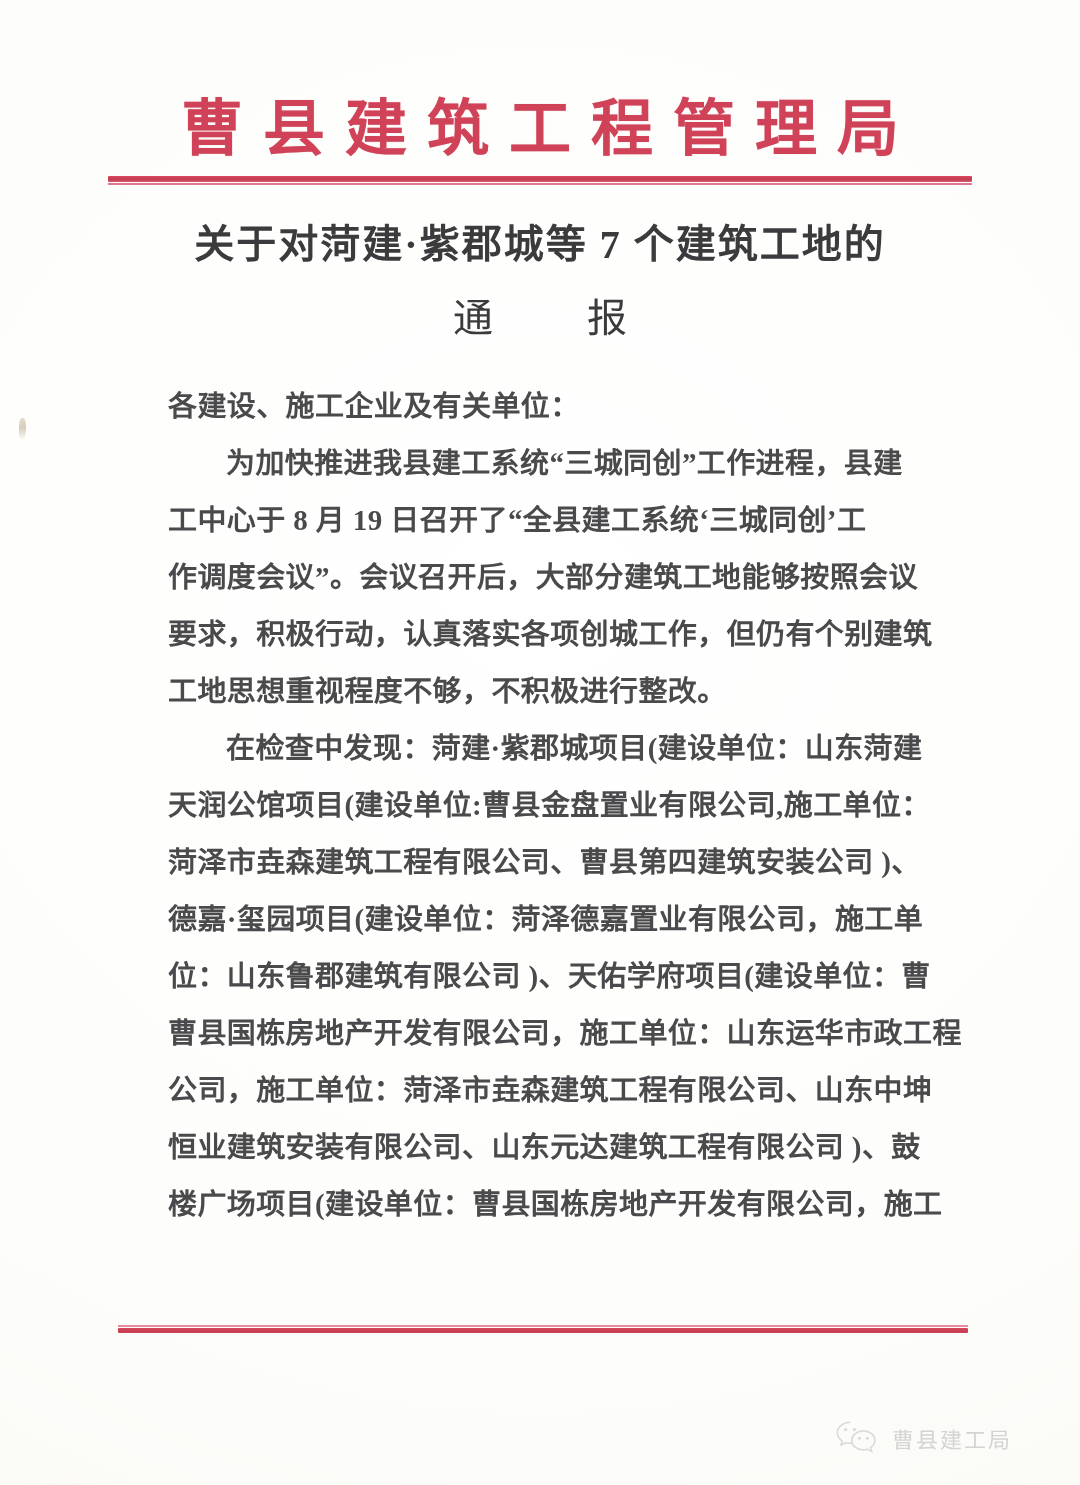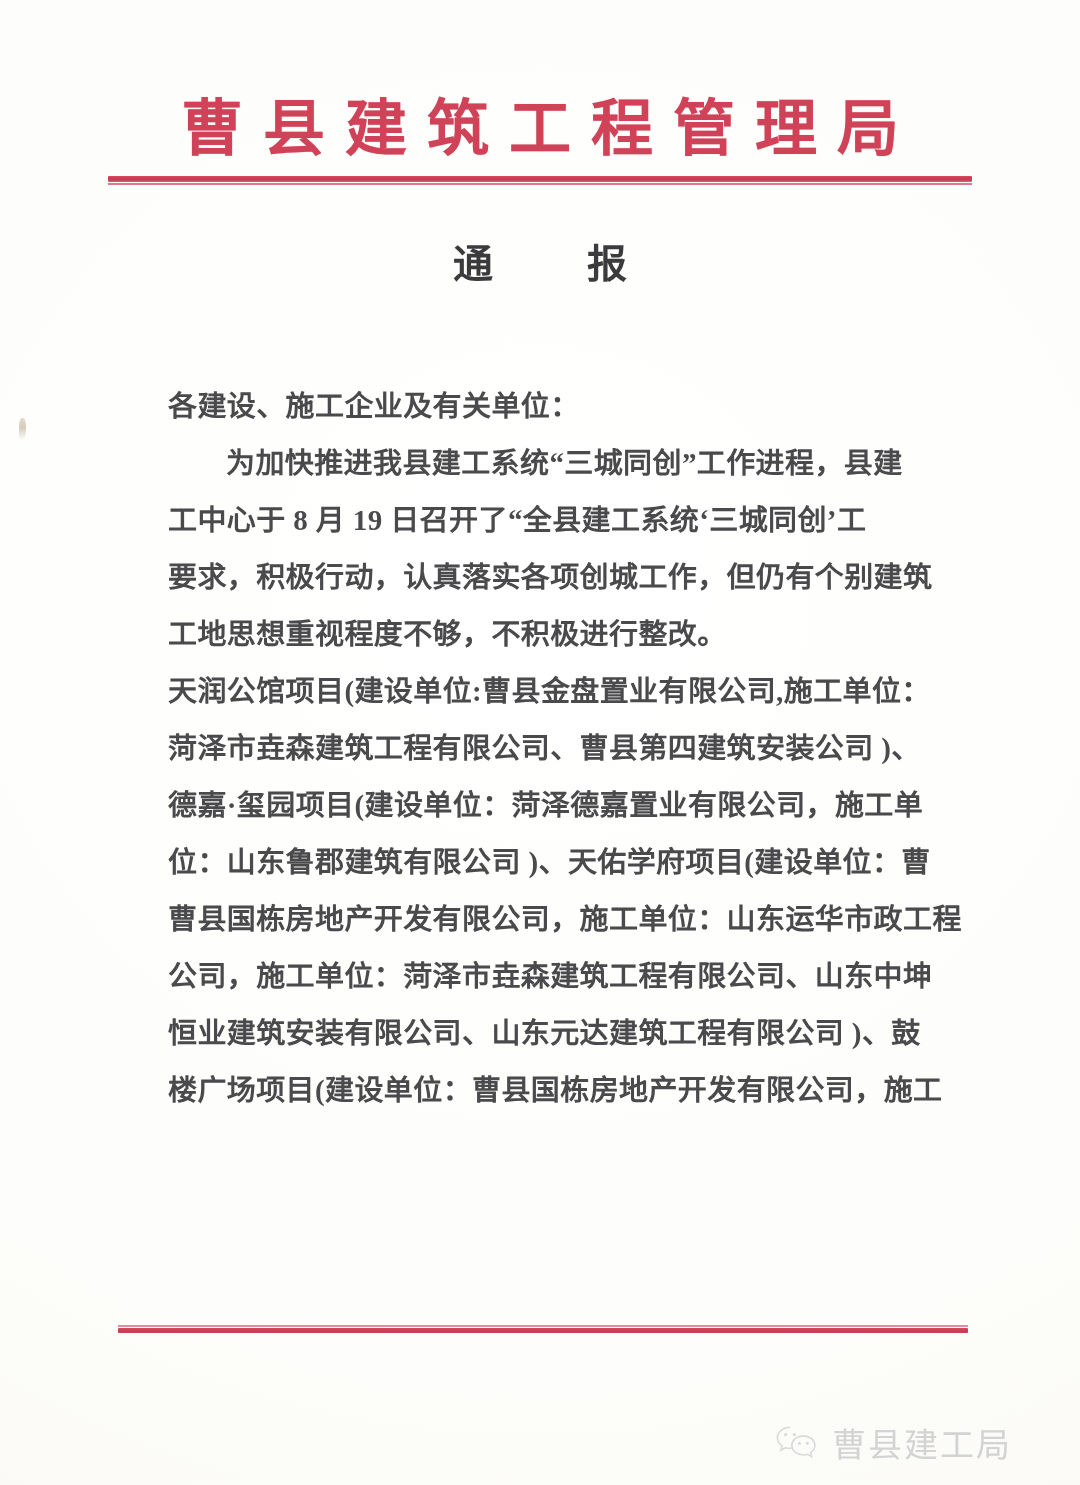--- a/index.html
+++ b/index.html
@@ -76,21 +76,21 @@
     font-size: 40px;
     font-weight: 700;
     color: #3b3b3d;
     letter-spacing: 2px;
     line-height: 1.35;
     white-space: nowrap;
   }
   .doc-title-line2 {
     font-family: "Liberation Serif", "DejaVu Serif", serif;
     font-size: 40px;
-    font-weight: 700;
+    font-weight: 400;
     color: #3b3b3d;
     letter-spacing: 42px;
     text-indent: 42px;
     line-height: 1.35;
     margin-top: 20px;
     white-space: nowrap;
     text-align: center;
   }
 
   
@@ -146,21 +146,21 @@
     opacity: .48;
   }
   .wechat-icon {
     width: 46px;
     height: 40px;
     position: relative;
     flex: 0 0 auto;
   }
   .footer-text {
     font-family: Liberation Sans, sans-serif;
-    font-size: 34px;
+    font-size: 22px;
     color: #a9a9ad;
     letter-spacing: 2px;
     white-space: nowrap;
   }
 
   
   .speck {
     position: absolute;
     left: 19px;
     top: 418px;
@@ -181,29 +181,32 @@
   <div class="masthead">
     <div class="masthead-title">曹县建筑工程管理局</div>
   </div>
 
   <div class="rule-top">
     <div class="bar-thick"></div>
     <div class="bar-thin"></div>
   </div>
 
   <div class="doc-title">
+    <div class="doc-title-line1">关于对菏建·紫郡城等 7 个建筑工地的</div>
     <div class="doc-title-line2">通  报</div>
   </div>
 
   <div class="body-block">
       <div class="body-line">各建设、施工企业及有关单位：</div>
       <div class="body-line indent">为加快推进我县建工系统“三城同创”工作进程，县建</div>
       <div class="body-line">工中心于 8 月 19 日召开了“全县建工系统‘三城同创’工</div>
+      <div class="body-line">作调度会议”。会议召开后，大部分建筑工地能够按照会议</div>
       <div class="body-line">要求，积极行动，认真落实各项创城工作，但仍有个别建筑</div>
       <div class="body-line">工地思想重视程度不够，不积极进行整改。</div>
+      <div class="body-line indent">在检查中发现：菏建·紫郡城项目(建设单位：山东菏建</div>
       <div class="body-line">天润公馆项目(建设单位:曹县金盘置业有限公司,施工单位：</div>
       <div class="body-line">菏泽市垚森建筑工程有限公司、曹县第四建筑安装公司 )、</div>
       <div class="body-line">德嘉·玺园项目(建设单位：菏泽德嘉置业有限公司，施工单</div>
       <div class="body-line">位：山东鲁郡建筑有限公司 )、天佑学府项目(建设单位：曹</div>
       <div class="body-line">曹县国栋房地产开发有限公司，施工单位：山东运华市政工程</div>
       <div class="body-line">公司，施工单位：菏泽市垚森建筑工程有限公司、山东中坤</div>
       <div class="body-line">恒业建筑安装有限公司、山东元达建筑工程有限公司 )、鼓</div>
       <div class="body-line">楼广场项目(建设单位：曹县国栋房地产开发有限公司，施工</div>
     </div>
 

